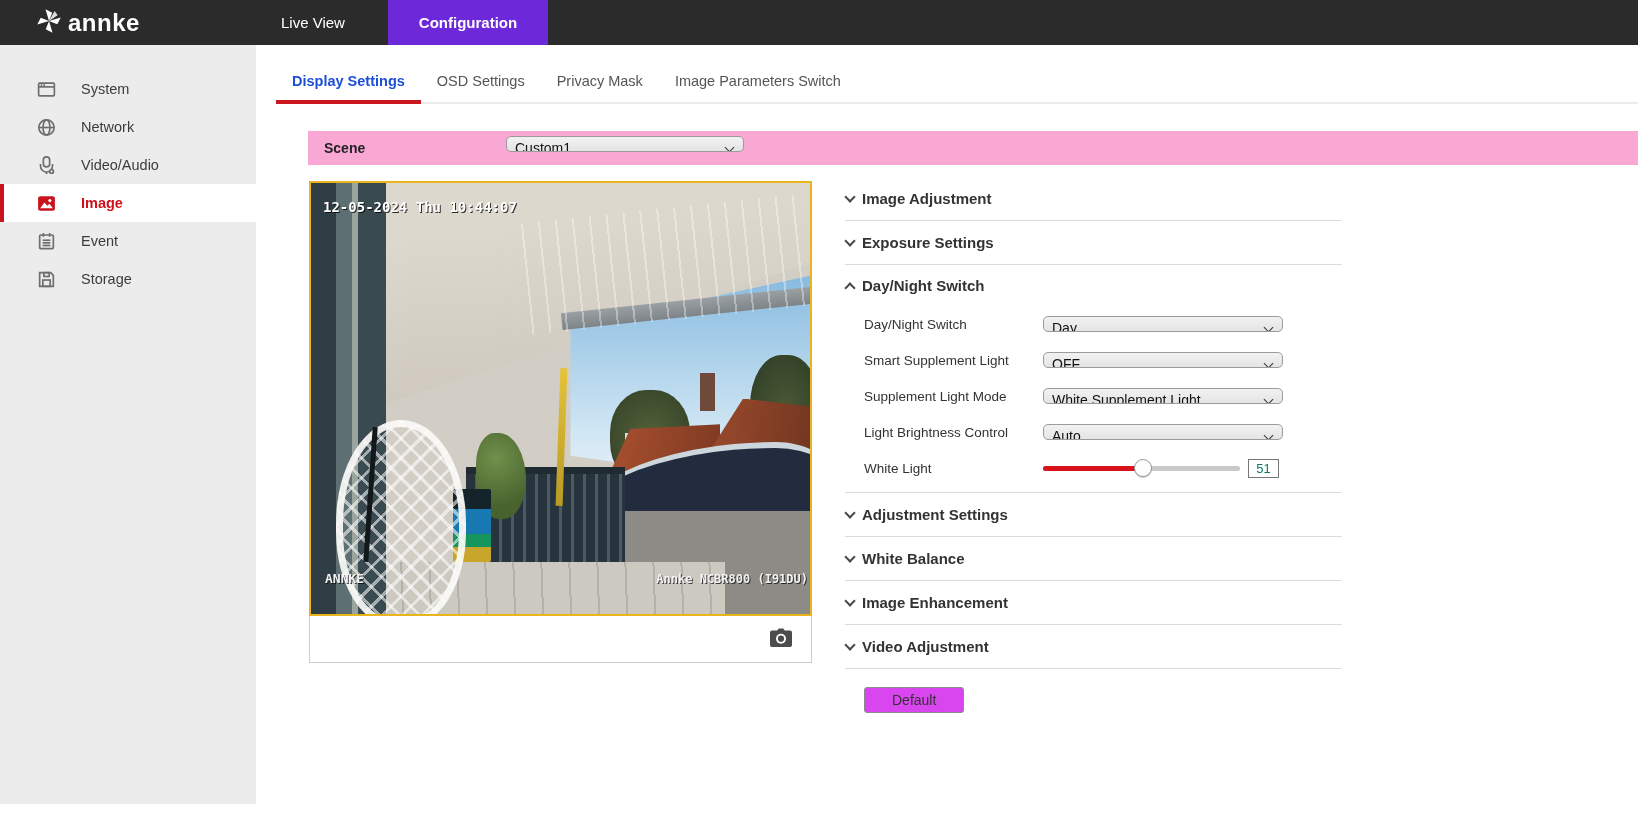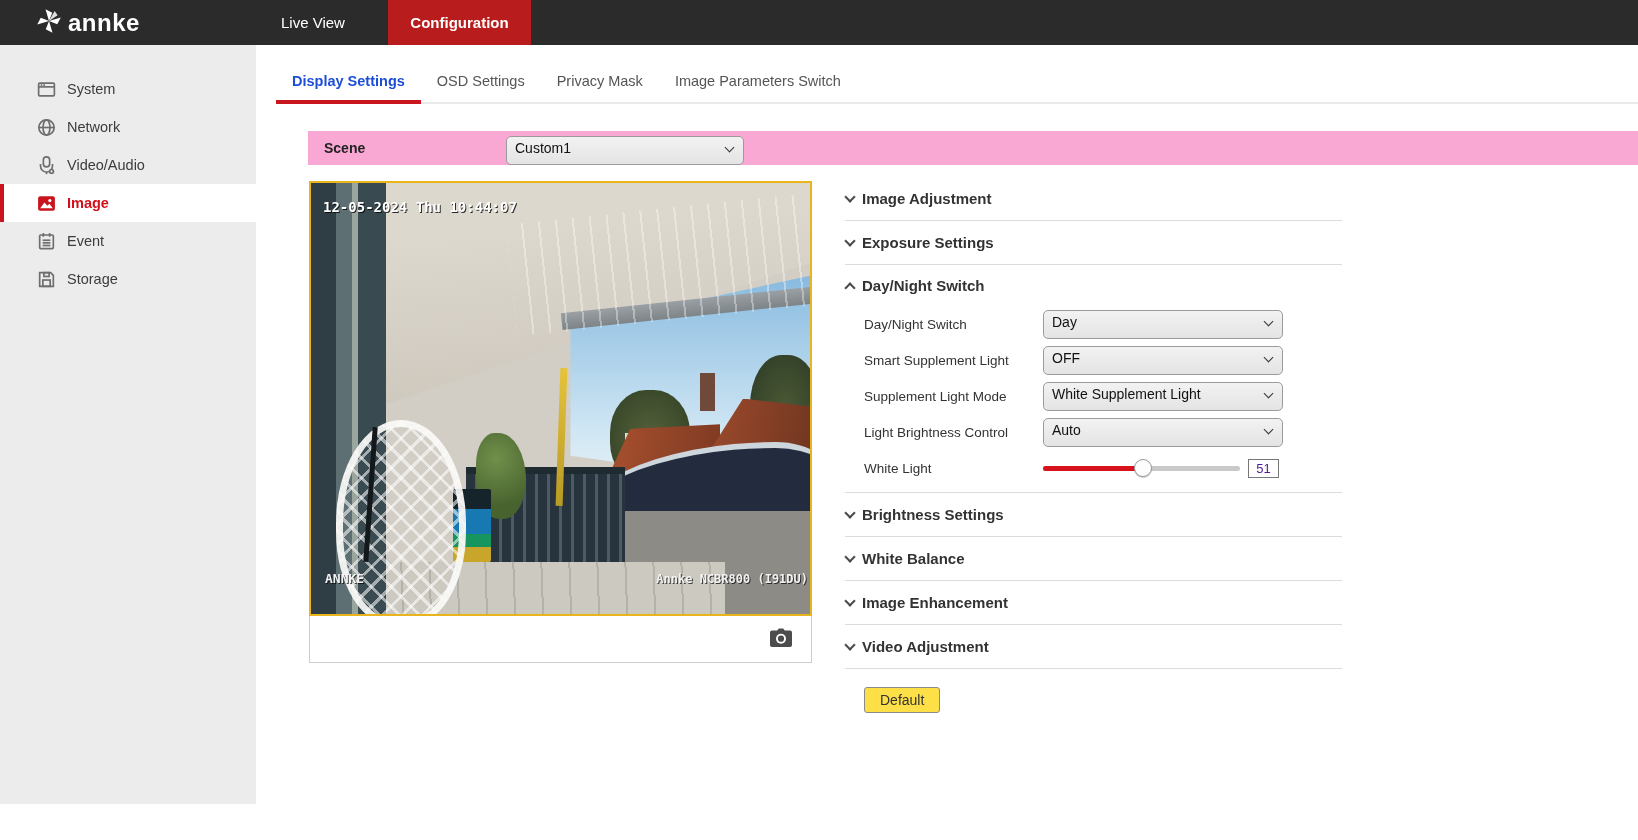--- a/index.html
+++ b/index.html
@@ -3,41 +3,41 @@
 <meta charset="utf-8">
 <style>
   * { box-sizing: border-box; margin: 0; padding: 0; }
   html,body { width:1638px; height:840px; background:#fff; font-family:"Liberation Sans", sans-serif; position:relative; overflow:hidden; }
 
   
   .topbar { position:absolute; left:0; top:0; width:1638px; height:45px; background:#2b2b2b; z-index:30; }
   .brand { position:absolute; left:34px; top:0; height:45px; display:flex; align-items:center; gap:4px; color:#fff; }
   .brand-text { font-size:24px; font-weight:bold; letter-spacing:.5px; }
   .nav-live { position:absolute; left:258px; top:0; width:110px; height:45px; line-height:45px; text-align:center; color:#fff; font-size:15px; cursor:pointer; }
-  .nav-config { position:absolute; left:388px; top:0; width:143px; height:45px; line-height:45px; text-align:center; color:#fff; font-size:15px; font-weight:bold; background:#b91c1c; cursor:pointer; }
+  .nav-config { position:absolute; left:388px; top:0; width:160px; height:45px; line-height:45px; text-align:center; color:#fff; font-size:15px; font-weight:bold; background:#6d28d9; cursor:pointer; }
 
   
   .sidebar { position:absolute; left:0; top:45px; width:256px; height:759px; background:#ececec; z-index:20; }
   .side-item { position:relative; height:38px; margin-top:0; display:flex; align-items:center; padding-left:36px; cursor:pointer; color:#3c3c3c; font-size:14.5px; }
   .side-item:first-child { margin-top:25px; }
-  .side-item .lbl { margin-left:10px; }
+  .side-item .lbl { margin-left:24px; }
   .side-item.active { background:#fff; color:#d2101b; font-weight:bold; }
   .side-item.active::before { content:""; position:absolute; left:0; top:0; width:4px; height:38px; background:#c9141d; }
   .side-item svg { display:block; }
 
   
   .tabs { position:absolute; left:276px; top:60px; width:1362px; height:44px; border-bottom:2px solid #ebebeb; display:flex; z-index:10; }
   .tab { padding:0 16px; line-height:42px; font-size:14.5px; color:#555; cursor:pointer; position:relative; white-space:nowrap; }
   .tab.active { color:#1d4ed8; font-weight:bold; }
   .tab.active::after { content:""; position:absolute; left:0; right:0; bottom:-2px; height:4px; background:#c9161f; }
 
   
   .scene-bar { position:absolute; left:308px; top:131px; width:1330px; height:34px; background:#f9a8d4; }
   .scene-label { position:absolute; left:16px; top:0; line-height:34px; font-size:14px; font-weight:bold; color:#222; }
-  .select { position:relative; height:29px; line-height:23px; background:linear-gradient(#f2f2f2,#e4e4e4); border:1px solid #9b9b9b; border-radius:5px; font-size:14px; color:#111; padding:0 24px 0 8px; cursor:pointer; white-space:nowrap; overflow:hidden; }
+  .select { position:relative; height:16px; line-height:23px; background:linear-gradient(#f2f2f2,#e4e4e4); border:1px solid #9b9b9b; border-radius:5px; font-size:14px; color:#111; padding:0 24px 0 8px; cursor:pointer; white-space:nowrap; overflow:hidden; }
   .sel-chev { position:absolute; right:10px; top:7px; width:7px; height:7px; border-right:1.8px solid #333; border-bottom:1.8px solid #333; transform:rotate(45deg); }
   .scene-select { position:absolute; left:198px; top:5px; width:238px; }
 
   
   .preview { position:absolute; left:309px; top:181px; width:503px; height:435px; border:2px solid #e9b41c; overflow:hidden; background:#d3cec5;text-align:right; }
   .preview-toolbar { position:absolute; left:309px; top:616px; width:503px; height:47px; background:#fff; border:1px solid #ccc; border-top:none; }
   .capture-btn { position:absolute; right:18px; top:12px; width:24px; height:20px; cursor:pointer; }
 
   
   .sc { position:absolute; }
@@ -75,22 +75,22 @@
   .chev.up   { transform:rotate(225deg); margin-top:4px; }
   .sec-title { font-size:15px; font-weight:bold; color:#333; }
   .rows { padding-bottom:6px; }
   .row { height:36px; display:flex; align-items:center; padding-left:19px; }
   .row-label { width:179px; font-size:13.5px; color:#333; flex:0 0 179px; }
   .row .select { width:240px; }
   .slider-wrap { position:relative; width:197px; height:18px; }
   .slider-track { position:absolute; left:0; top:7px; width:100%; height:5px; background:#c9c9c9; border-radius:3px; }
   .slider-fill  { position:absolute; left:0; top:7px; height:5px; background:#d8131c; border-radius:3px; }
   .slider-thumb { position:absolute; top:0; width:18px; height:18px; background:#fdfdfd; border:1px solid #9a9a9a; border-radius:50%; box-shadow:0 1px 1px rgba(0,0,0,.2); cursor:pointer; }
-  .num-input { width:31px; height:19px; margin-left:8px; border:1px solid #777; font-size:13px; text-align:center; color:#4c1d95; background:#fff; }
-  .default-btn { margin:18px 0 0 19px; padding:4px 15px; font-size:14px; color:#333; background:#fde047; border:1px solid #8a8a8a; border-radius:3px; cursor:pointer; font-family:"Liberation Sans",sans-serif; }
+  .num-input { width:31px; height:19px; margin-left:8px; border:1px solid #777; font-size:13px; text-align:center; color:#0f766e; background:#fff; }
+  .default-btn { margin:18px 0 0 19px; padding:4px 27px; font-size:14px; color:#333; background:#d946ef; border:1px solid #8a8a8a; border-radius:3px; cursor:pointer; font-family:"Liberation Sans",sans-serif; }
 </style>
 </head>
 <body>
 
 <div class="topbar">
   <div class="brand">
     <span>
       <svg width="30" height="30" viewBox="0 0 24 24">
         <g fill="#ffffff">
           <path d="M12 12 L9.2 2.6 L14.6 5.4 Z"></path>
@@ -286,21 +286,21 @@
           <div class="slider-thumb" style="left: calc(51% - 9px);"></div>
         </div>
         <input class="num-input" value="51" style="">
       </div>
     </div>
   </div>
 
   <div class="section">
     <div class="sec-head">
       <span class="chev down"></span>
-      <span class="sec-title">Brightness Settings</span>
+      <span class="sec-title">Adjustment Settings</span>
     </div>
   </div>
 
   <div class="section">
     <div class="sec-head">
       <span class="chev down"></span>
       <span class="sec-title">White Balance</span>
     </div>
   </div>
 

